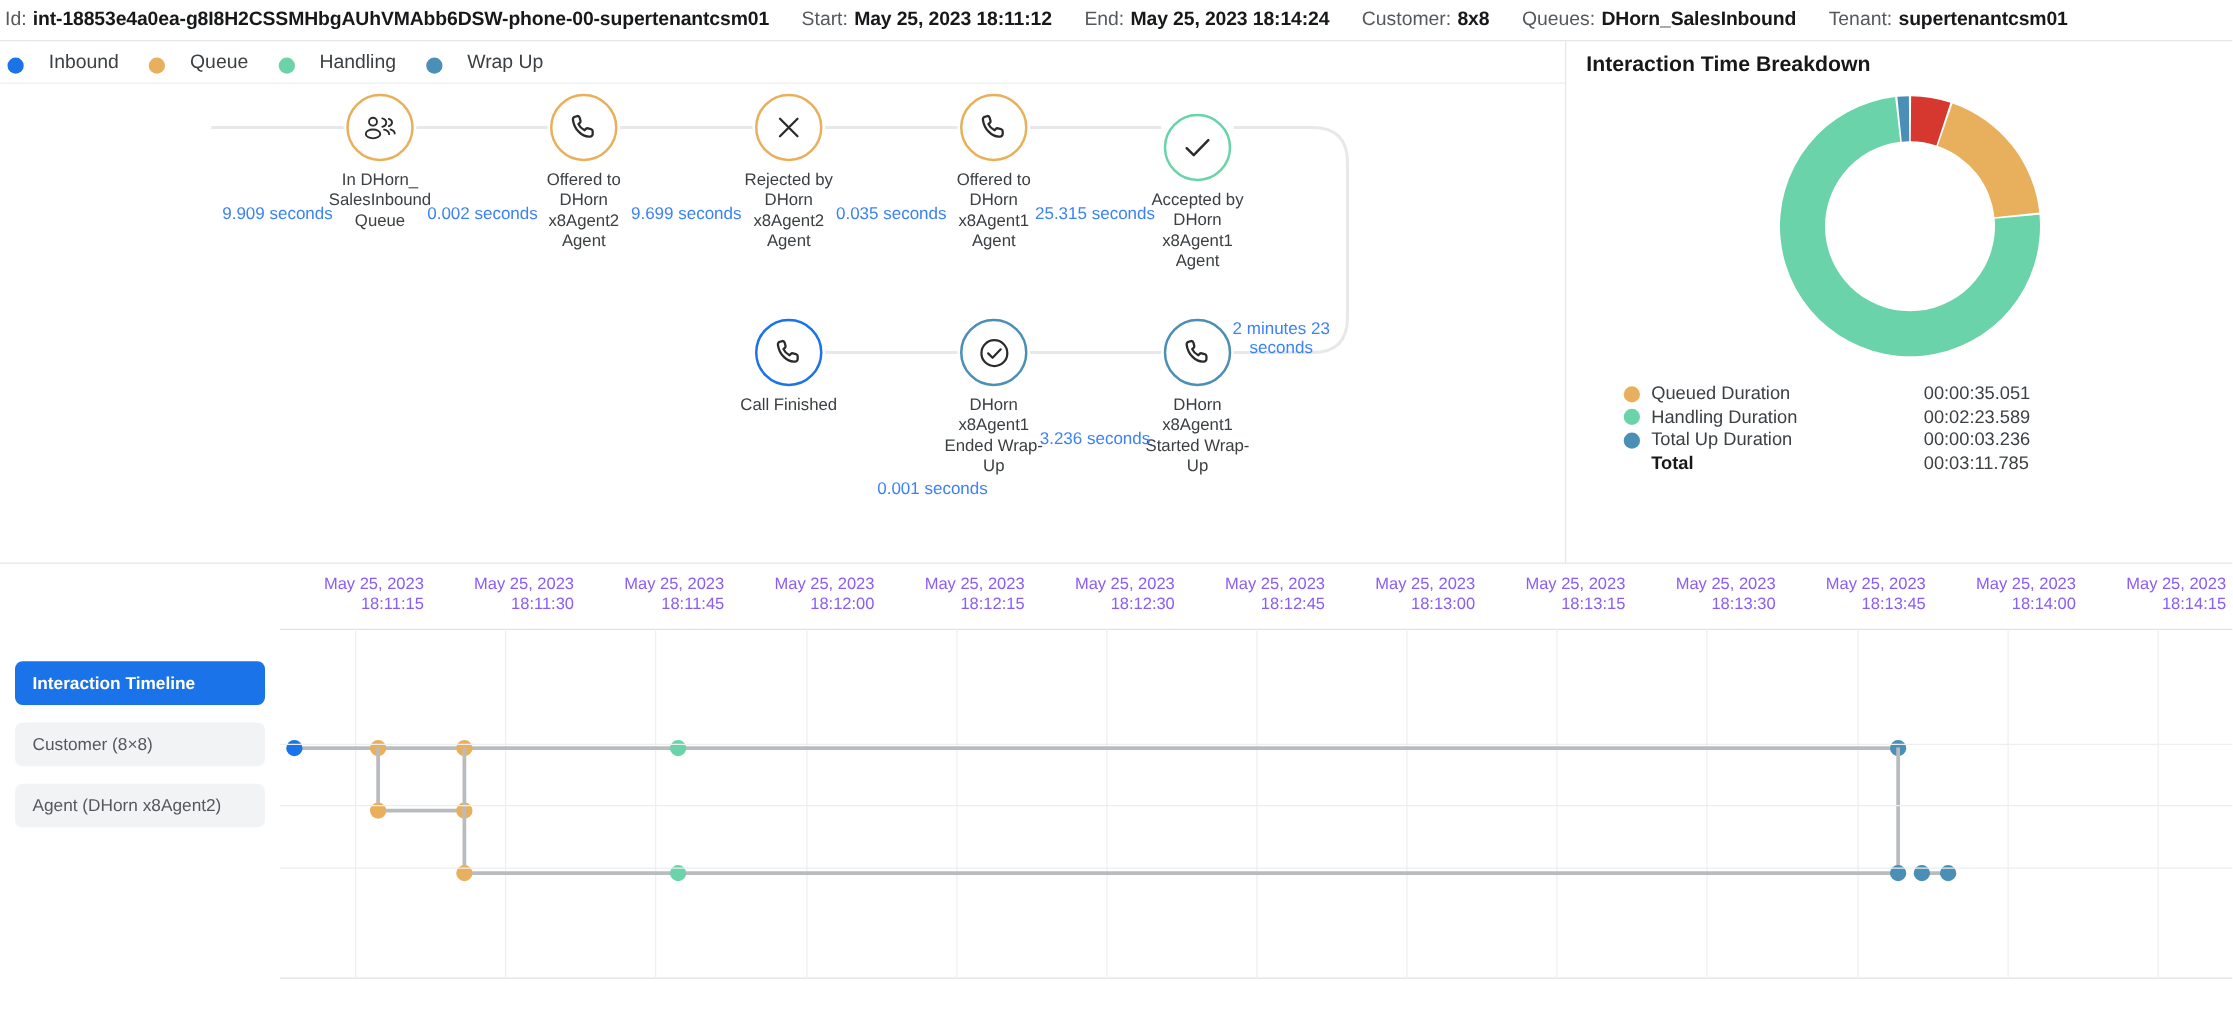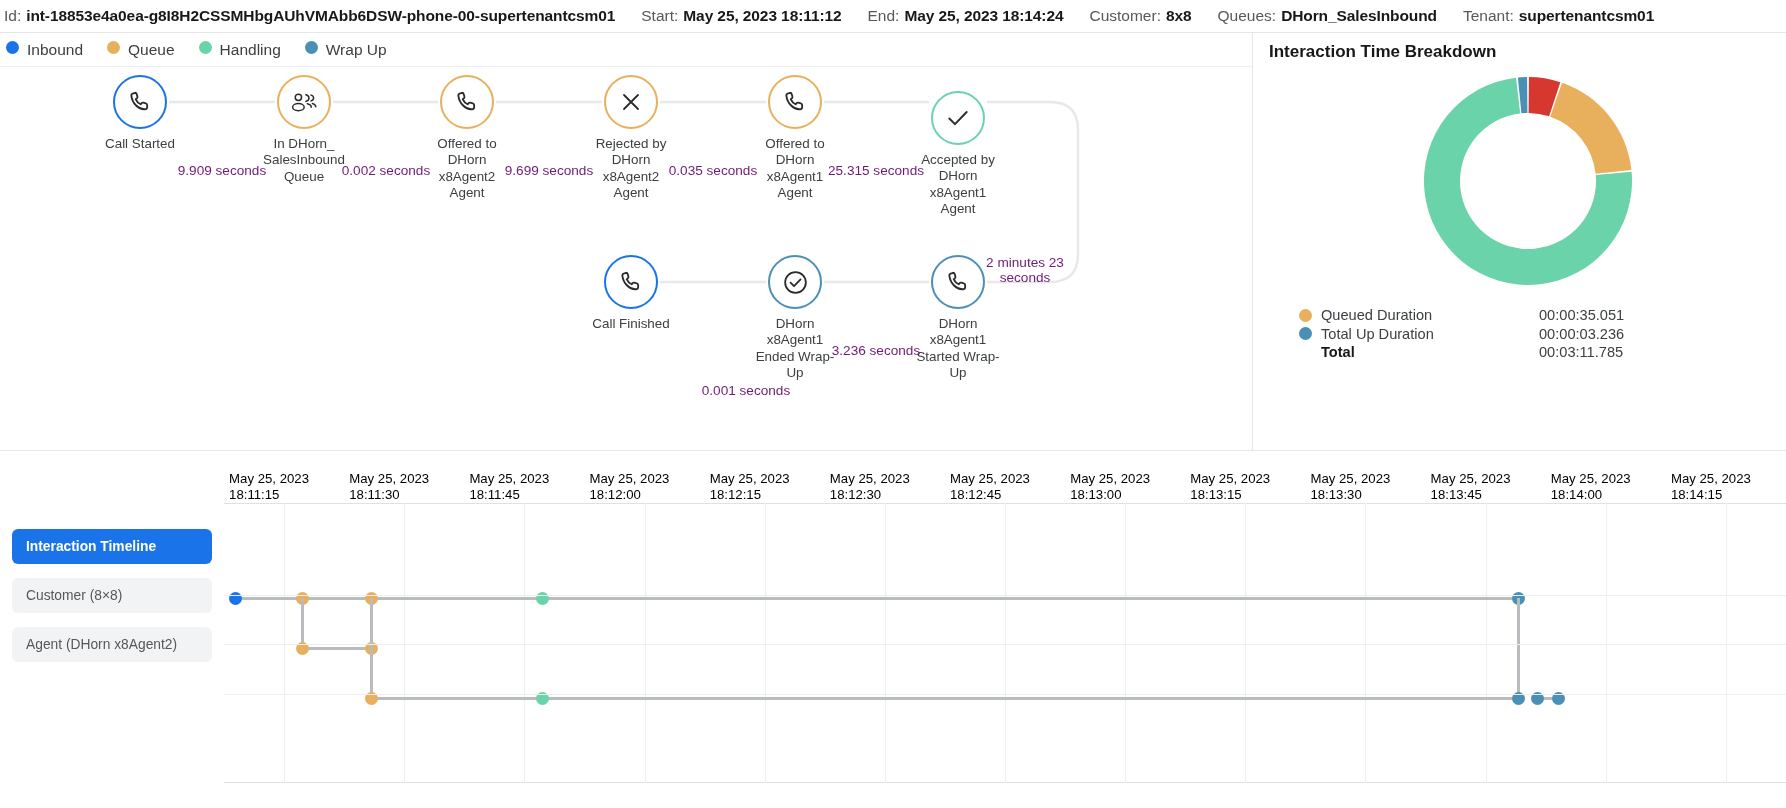--- a/index.html
+++ b/index.html
@@ -35,21 +35,21 @@
     border-right:1px solid #e4e6e8;
     border-bottom:1px solid #e4e6e8;
   }
   #legend {
     height:34px;
     display:flex;
     align-items:center;
     padding-left:6px;
     border-bottom:1px solid #eceef0;
   }
-  .legend-item { display:flex; align-items:flex-start; margin-right:24px; font-size:15.5px; color:#3c4043; }
+  .legend-item { display:flex; align-items:flex-end; margin-right:24px; font-size:15.5px; color:#3c4043;gap:12px; }
   .legend-dot { width:13px; height:13px; border-radius:50%; margin-right:8px; }
 
   #flow-canvas { position:relative; height:384px; }
   #flow-svg { position:absolute; left:0; top:0; }
 
   .node { position:absolute; width:108px; text-align:center; }
   .node-circle {
     width:54px; height:54px; border-radius:50%;
     border:2.4px solid #999; background:#fff;
     margin:0 auto;
@@ -59,21 +59,21 @@
   .node-label {
     margin-top:7px;
     font-size:13.4px;
     line-height:16.4px;
     color:#3c4043;
     white-space:pre-line;
   }
   .edge-label {
     position:absolute;
     font-size:13.6px;
-    color:#701a75;
+    color:#3b82f6;
     white-space:pre-line;
     text-align:center;
   }
 
   
   #donut-panel {
     width:533px;
     border-bottom:1px solid #e4e6e8;
     padding:9px 0 0 16px;
     position:relative;
@@ -86,22 +86,22 @@
   .dl-name { width:218px; }
   .dl-name.total { font-weight:700; color:#17181a; }
   .dl-val { font-variant-numeric:tabular-nums; }
 
   
   #timeline { position:relative; height:356px; }
   #axis {
     position:absolute; left:224px; top:8px; right:0; height:42px;
   }
   .tick {
-    position:absolute; top:12px; width:110px; margin-left:-55px;
-    text-align:left; font-size:13.2px; line-height:16px; color:#000000;
+    position:absolute; top:0; width:110px; margin-left:-55px;
+    text-align:right; font-size:13.2px; line-height:16px; color:#8b5cf6;
   }
   .tick span { display:block; }
   #grid { position:absolute; left:224px; top:52px; right:0; bottom:24px; }
   .gridline { position:absolute; top:0; bottom:0; width:1px; background:#edeff1; }
   #grid-top { position:absolute; left:0; right:0; top:0; height:1px; background:#dfe1e4; }
   #grid-bottom { position:absolute; left:0; right:0; bottom:0; height:1px; background:#dfe1e4; }
 
   #row-labels { position:absolute; left:12px; top:78px; width:200px; }
   .row-label {
     height:35px; border-radius:6px;
@@ -177,28 +177,20 @@
       <svg id="flow-svg" width="1253" height="384">
           <line x1="169" y1="35" x2="275" y2="35" stroke="#e6e8ea" stroke-width="2.4"></line>
           <line x1="333" y1="35" x2="438" y2="35" stroke="#e6e8ea" stroke-width="2.4"></line>
           <line x1="496" y1="35" x2="602" y2="35" stroke="#e6e8ea" stroke-width="2.4"></line>
           <line x1="660" y1="35" x2="766" y2="35" stroke="#e6e8ea" stroke-width="2.4"></line>
           <line x1="824" y1="35" x2="929" y2="35" stroke="#e6e8ea" stroke-width="2.4"></line>
           <line x1="660" y1="215" x2="766" y2="215" stroke="#e6e8ea" stroke-width="2.4"></line>
           <line x1="824" y1="215" x2="929" y2="215" stroke="#e6e8ea" stroke-width="2.4"></line>
           <path d="M 987 35 H 1050 Q 1078 35 1078 63 V 187 Q 1078 215 1050 215 H 987" fill="none" stroke="#e6e8ea" stroke-width="2.4"></path>
         </svg>
-    <div class="node" style="left: 86px; top: 8px;">
-          <div class="node-circle" style="border-color: rgb(26, 115, 232);">
-            <svg width="26" height="26" viewBox="0 0 24 24" fill="none" stroke="#2b2b2b" stroke-width="1.7" stroke-linecap="round" stroke-linejoin="round">
-              <path d="M7.5 3.5c.8 0 1.3.6 1.5 1.3l.6 2.2c.15.6-.05 1.2-.5 1.6l-1 .9c.9 2 2.5 3.6 4.5 4.6l.9-1c.4-.45 1-.65 1.6-.5l2.2.6c.7.2 1.3.7 1.3 1.5v2.1c0 1.1-1 2-2.1 1.9C10.8 19.2 4.8 13.2 4 6.1 3.9 5 4.8 4 5.9 4z"></path>
-            </svg>
-          </div>
-          <div class="node-label">Call Started</div>
-        </div>
         <div class="node" style="left: 250px; top: 8px;">
           <div class="node-circle" style="border-color: rgb(232, 176, 92);">
             <svg width="28" height="26" viewBox="0 0 30 26" fill="none" stroke="#2b2b2b" stroke-width="1.6" stroke-linecap="round">
               <circle cx="9" cy="8" r="3.4"></circle>
               <ellipse cx="9" cy="18.5" rx="6.2" ry="3.8"></ellipse>
               <path d="M17 5.2c2 .4 3.3 1.9 3.3 3.6S19 12 17 12.4"></path>
               <path d="M18.5 14.8c2.6.6 4.3 2.2 4.3 3.9"></path>
               <path d="M22.5 5.6c1.7.5 2.8 1.7 2.8 3.1s-1.1 2.6-2.8 3.1"></path>
               <path d="M24 14.6c2.2.7 3.6 2.1 3.6 3.6"></path>
             </svg>
@@ -302,20 +294,25 @@
           <path d="M 149.03101028761319 16.72543391698764 A 104 104 0 0 1 218.41008567199833 103.93861756786409 L 182.6142867855374 107.76755764052652 A 68 68 0 0 0 137.25104518805477 50.74355294572268 Z" fill="#e8b05c"></path>
           <path d="M 218.58738355703636 105.74505711484753 A 104 104 0 1 1 103.09287403388014 11.683881454891306 L 107.21457148369086 47.44715325896739 A 68 68 0 1 0 182.73021232575454 108.94869119047723 Z" fill="#6ad3aa"></path>
           <path d="M 104.89780243921003 11.491808998307917 A 104 104 0 0 1 114.09244030816915 11.003960001326178 L 114.4065955861106 47.00258923163635 A 68 68 0 0 0 108.39471697948348 47.321567421970556 Z" fill="#4a8fb5"></path>
         </svg>
     </div>
     <div id="donut-legend">
         <div class="dl-row">
           <span class="dl-dot" style="background: rgb(232, 176, 92);"></span>
           <span class="dl-name">Queued Duration</span>
           <span class="dl-val">00:00:35.051</span>
+        </div>
+        <div class="dl-row">
+          <span class="dl-dot" style="background: rgb(106, 211, 170);"></span>
+          <span class="dl-name">Handling Duration</span>
+          <span class="dl-val">00:02:23.589</span>
         </div>
         <div class="dl-row">
           <span class="dl-dot" style="background: rgb(74, 143, 181);"></span>
           <span class="dl-name">Total Up Duration</span>
           <span class="dl-val">00:00:03.236</span>
         </div>
         <div class="dl-row">
           <span class="dl-dot" style="background: transparent;"></span>
           <span class="dl-name total">Total</span>
           <span class="dl-val">00:03:11.785</span>

